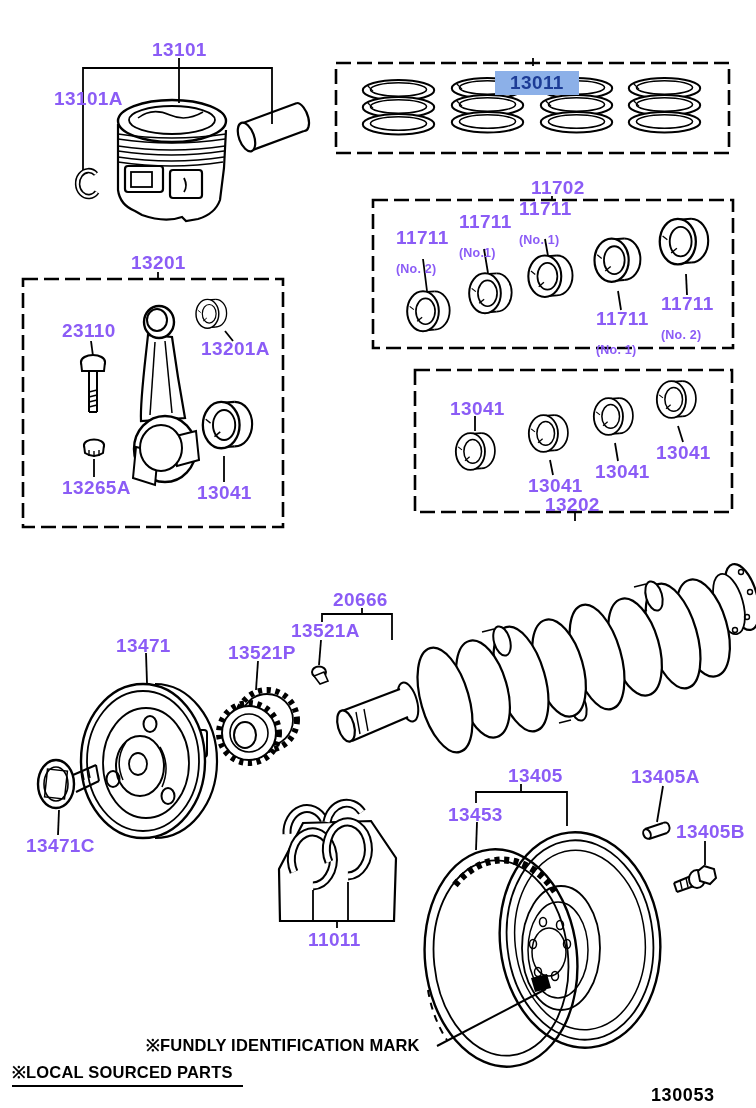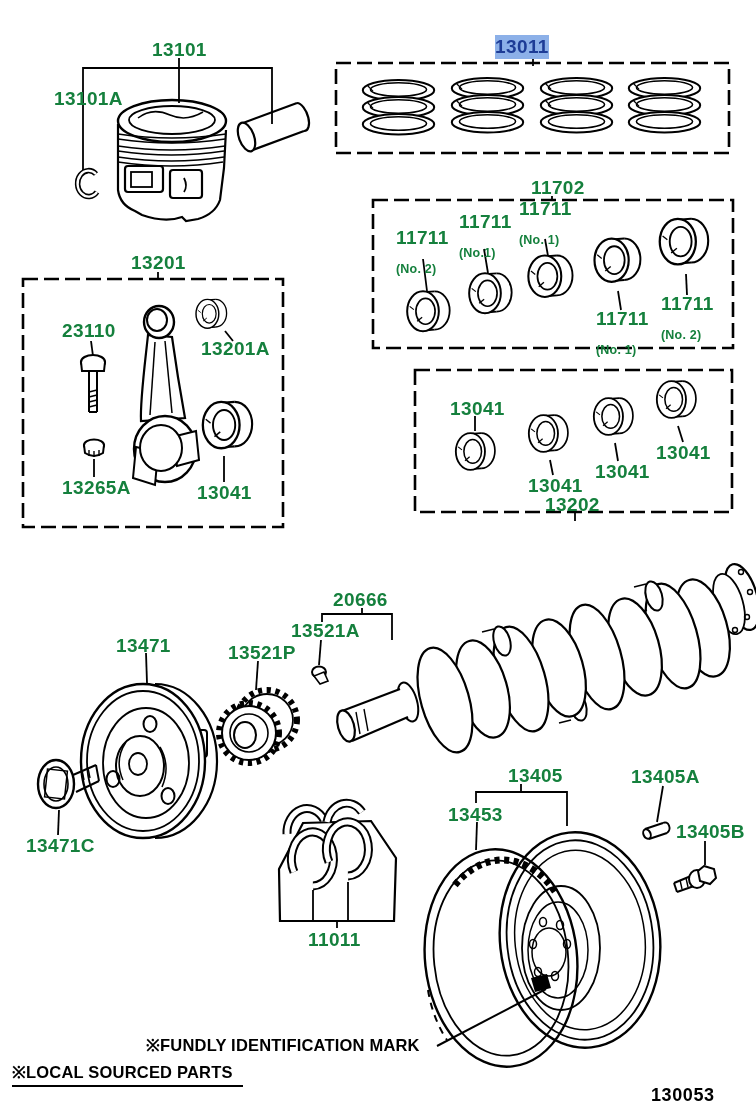--- a/index.html
+++ b/index.html
@@ -1,22 +1,22 @@
 <!DOCTYPE html>
 <html style="--hl-bg: #8CB0E8; --hl-tx: #1D3C96;"><head>
 <meta charset="utf-8">
 <style>
   html,body{margin:0;padding:0;background:#fff;}
   #stage{position:relative;width:756px;height:1108px;background:#fff;overflow:hidden;
          font-family:"Liberation Sans",sans-serif;}
   #art{position:absolute;left:0;top:0;}
   .plabel{position:absolute;font-weight:bold;font-size:19px;line-height:1.02;
-          letter-spacing:.4px;color:#15803d;white-space:nowrap;}
+          letter-spacing:.4px;color:#8b5cf6;white-space:nowrap;}
   .plabel .sub{display:block;font-size:12.5px;letter-spacing:.2px;margin-top:16px;}
-  .hl{background:var(--hl-bg,#8CB0E8);color:var(--hl-tx,#1D3C96);padding:2px 0 3px;}
+  .hl{background:var(--hl-bg,#8CB0E8);color:var(--hl-tx,#1D3C96);padding:2px 15px 3px;margin-top:36px;}
   .note{position:absolute;font-weight:bold;font-size:16.5px;letter-spacing:.2px;color:#000;white-space:nowrap;}
   .underlined{border-bottom:2.5px solid #000;padding-bottom:2px;padding-right:10px;}
   .dianum{position:absolute;font-weight:bold;font-size:18px;letter-spacing:.6px;color:#000;}
 </style>
 </head>
 <body>
 
 <div id="stage">
 
 <svg id="art" width="756" height="1108" viewBox="0 0 756 1108">

